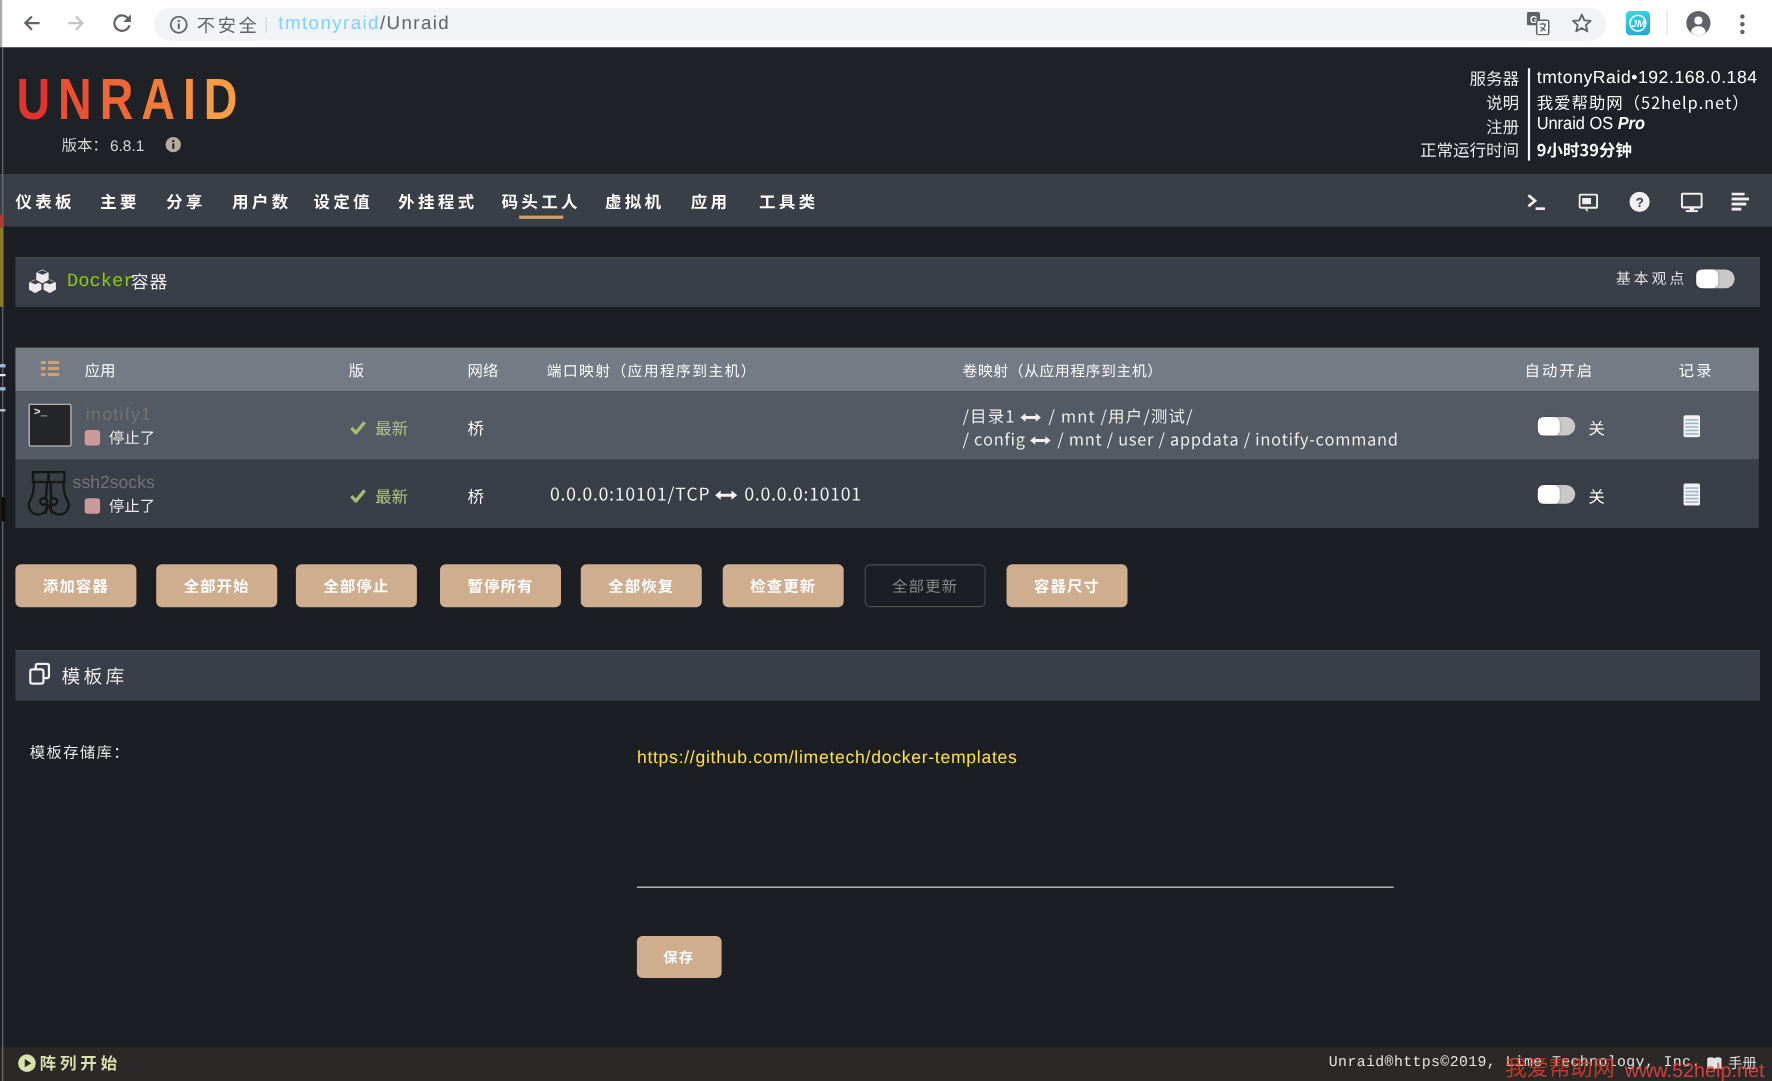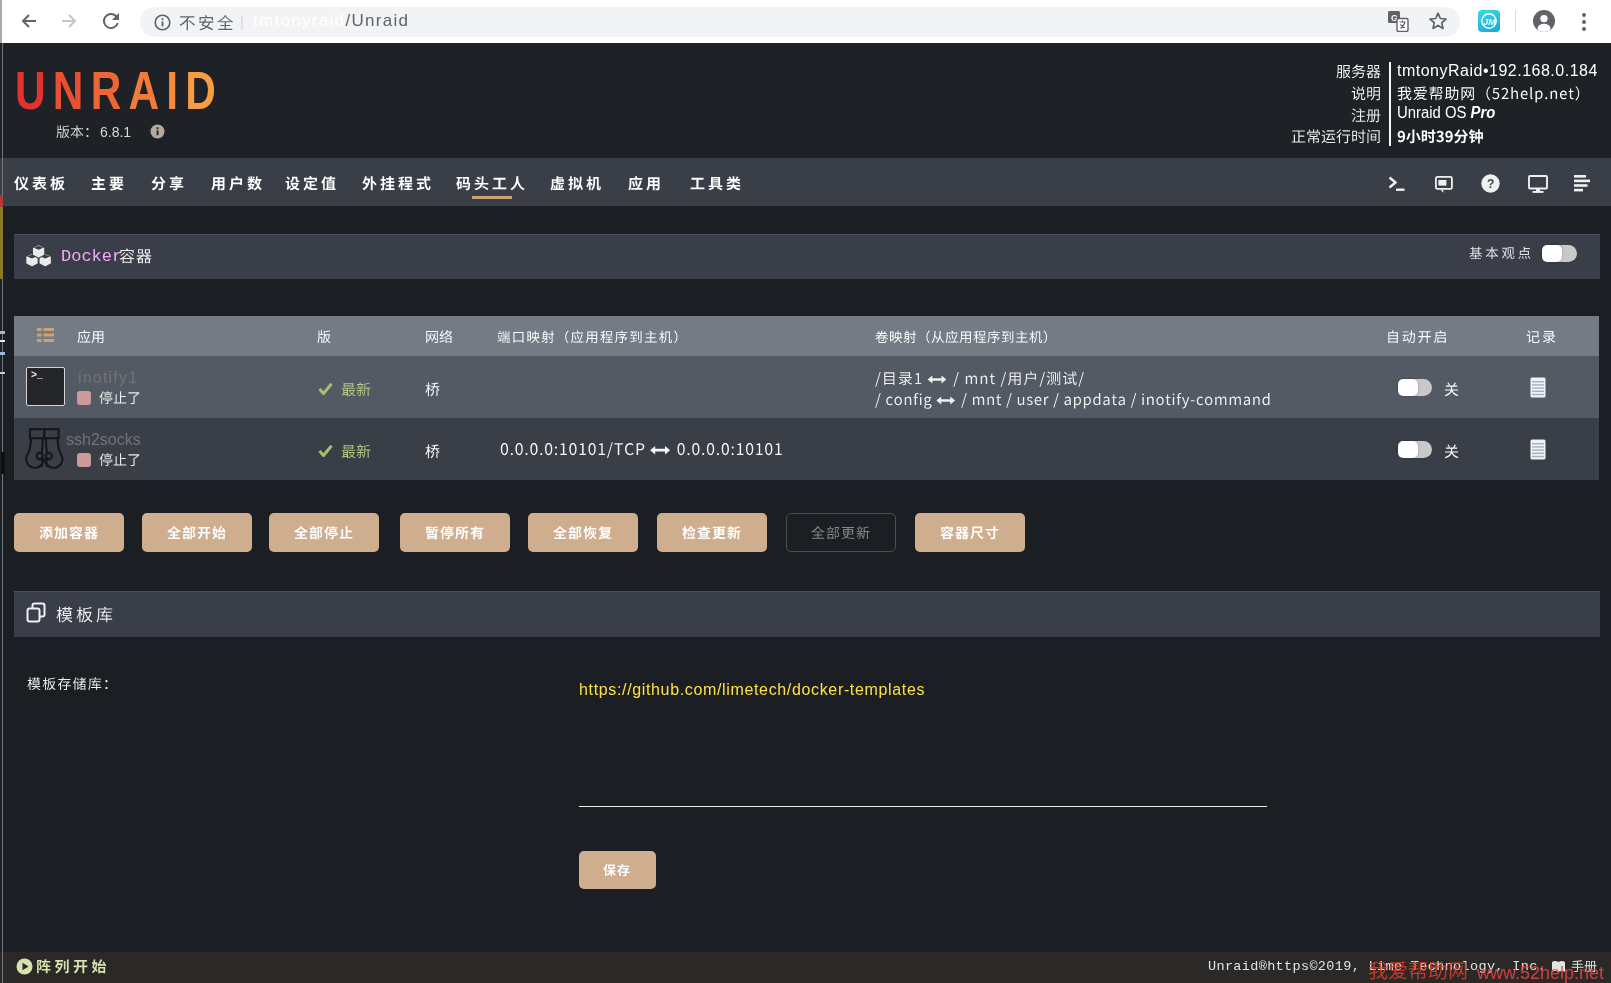--- a/index.html
+++ b/index.html
@@ -15,21 +15,21 @@
 <div style="position:absolute;left:140px;top:7px;width:1320px;height:30px;background:#f1f3f4;border-radius:15px"></div>
 <svg style="position:absolute;left:154px;top:14px" width="17" height="17">
     <circle cx="8.5" cy="8.5" r="7.3" stroke="#5f6368" stroke-width="1.6" fill="none"></circle>
     <rect x="7.6" y="7.4" width="1.8" height="5" fill="#5f6368"></rect>
     <rect x="7.6" y="4.2" width="1.8" height="1.9" fill="#5f6368"></rect>
   </svg>
 <svg style="position:absolute;left:179px;top:8.5px;overflow:visible" width="57" height="25">
     <path transform="translate(0,20)" d="M9.2 -7.9C11.2 -6.6 13.7 -4.6 14.8 -3.3L15.8 -4.3C14.6 -5.6 12.1 -7.4 10.1 -8.7ZM1.1 -12.7V-11.4H8.5C6.8 -8.6 4.0 -5.8 0.7 -4.2C1.0 -3.9 1.4 -3.4 1.6 -3.1C3.9 -4.3 5.9 -6.0 7.6 -7.9V1.3H8.9V-9.6C9.3 -10.2 9.7 -10.8 10.1 -11.4H15.4V-12.7Z M25.8 -13.6C26.1 -13.1 26.4 -12.5 26.6 -12.0H20.5V-8.6H21.8V-10.8H32.7V-8.6H34.0V-12.0H28.1C27.8 -12.5 27.4 -13.3 27.1 -13.9ZM29.8 -6.2C29.3 -4.9 28.6 -3.8 27.6 -2.9C26.5 -3.4 25.3 -3.8 24.1 -4.2C24.5 -4.8 25.0 -5.5 25.4 -6.2ZM23.9 -6.2C23.3 -5.3 22.7 -4.4 22.2 -3.7C23.6 -3.2 25.1 -2.7 26.5 -2.1C24.9 -1.0 22.9 -0.3 20.4 0.1C20.6 0.4 21.0 1.0 21.1 1.3C23.8 0.7 26.1 -0.2 27.8 -1.5C29.9 -0.6 31.8 0.4 33.1 1.2L34.1 0.1C32.8 -0.7 30.9 -1.6 28.9 -2.4C29.9 -3.4 30.7 -4.7 31.2 -6.2H34.4V-7.4H26.1C26.5 -8.2 27.0 -9.1 27.3 -9.8L25.9 -10.1C25.6 -9.3 25.1 -8.3 24.6 -7.4H20.1V-6.2Z M46.1 -14.0C44.5 -11.4 41.4 -9.0 38.4 -7.6C38.7 -7.4 39.1 -6.9 39.3 -6.6C39.9 -6.9 40.6 -7.3 41.3 -7.7V-6.7H45.6V-4.1H41.3V-3.0H45.6V-0.3H39.3V0.9H53.3V-0.3H46.9V-3.0H51.3V-4.1H46.9V-6.7H51.3V-7.8C52.0 -7.3 52.6 -6.9 53.3 -6.6C53.4 -6.9 53.8 -7.3 54.1 -7.6C51.4 -9.0 49.0 -10.7 46.9 -13.1L47.2 -13.5ZM41.3 -7.8C43.2 -9.0 44.9 -10.5 46.2 -12.2C47.8 -10.4 49.5 -9.0 51.3 -7.8Z" fill="#5f6368"></path>
   </svg>
 <div style="position:absolute;left:240px;top:13px;font:400 15px 'Liberation Sans',sans-serif;color:#d5d8db;white-space:nowrap;">|</div>
-<div style="position:absolute;left:253px;top:11px;font:400 17px 'Liberation Sans',sans-serif;color:#fff;white-space:nowrap;letter-spacing:1.3px"><span style="color:#ffffff">tmtonyraid</span><span style="color:#5f6368">/Unraid</span></div>
+<div style="position:absolute;left:253px;top:11px;font:400 17px 'Liberation Sans',sans-serif;color:#fff;white-space:nowrap;letter-spacing:1.3px"><span style="color:#7dd3fc">tmtonyraid</span><span style="color:#5f6368">/Unraid</span></div>
 <svg style="position:absolute;left:1388px;top:11px" width="21" height="21">
     <rect x="0" y="0" width="12" height="12" rx="1.5" fill="#5f6368"></rect>
     <text x="3" y="9.5" font-family="Liberation Sans" font-size="9" font-weight="bold" fill="#fff">G</text>
     <rect x="9" y="7.5" width="11" height="13" rx="1.5" fill="#fff" stroke="#5f6368" stroke-width="1.4"></rect>
     <path d="M11.5 11h6M14.5 9.5v1.5M12.5 13.5c1.5 1.5 3 2.5 4.5 3M17 11.5c-.8 2.5-2.5 4.5-4.5 6" stroke="#5f6368" stroke-width="1.2" fill="none"></path>
   </svg>
 <svg style="position:absolute;left:1427px;top:10px" width="22" height="22">
     <path d="M11 3.2l2.3 5.3 5.7.5-4.3 3.8 1.3 5.6-5-3-5 3 1.3-5.6L3 9l5.7-.5z" fill="none" stroke="#5f6368" stroke-width="1.7" stroke-linejoin="round"></path>
   </svg>
 <div style="position:absolute;left:1478px;top:10px;width:22px;height:22px;border-radius:4px;background:linear-gradient(160deg,#3fd9e2,#19a6d6)"></div>
@@ -145,21 +145,21 @@
   </svg>
 <div style="position:absolute;left:14px;top:234px;width:1586px;height:44px;background:#3a3e48;border-top:1px solid #4a4e58"></div>
 <svg style="position:absolute;left:25px;top:244px" width="28" height="24">
     <path d="M7 9.2 L13.2 12.5 L13.2 19.7 L7 23.0 L0.7999999999999998 19.7 L0.7999999999999998 12.5 Z" fill="#ebebeb" stroke="#3a3e48" stroke-width="1.1"></path>
     <path d="M7 10.5 L11.7 12.5 L7 14.499999999999998 L2.3 12.5 Z" fill="#3a3e48"></path>
     <path d="M20.2 9.2 L26.4 12.5 L26.4 19.7 L20.2 23.0 L14.0 19.7 L14.0 12.5 Z" fill="#ebebeb" stroke="#3a3e48" stroke-width="1.1"></path>
     <path d="M20.2 10.5 L24.9 12.5 L20.2 14.499999999999998 L15.5 12.5 Z" fill="#3a3e48"></path>
     <path d="M13.6 0.4 L19.8 3.6999999999999997 L19.8 10.9 L13.6 14.2 L7.3999999999999995 10.9 L7.3999999999999995 3.6999999999999997 Z" fill="#ebebeb" stroke="#3a3e48" stroke-width="1.1"></path>
     <path d="M13.6 1.7000000000000002 L18.3 3.6999999999999997 L13.6 5.7 L8.899999999999999 3.6999999999999997 Z" fill="#3a3e48"></path>
   </svg>
-<div style="position:absolute;left:61px;top:247px;font:400 17px 'Liberation Mono',monospace;color:#f0abfc;white-space:nowrap;">Docker</div>
+<div style="position:absolute;left:61px;top:247px;font:400 17px 'Liberation Mono',monospace;color:#84cc16;white-space:nowrap;">Docker</div>
 <svg style="position:absolute;left:119px;top:243px;overflow:visible" width="34" height="24">
     <path transform="translate(0,19)" d="M5.3 -10.1C4.4 -8.9 2.9 -7.8 1.4 -7.1C1.7 -6.9 2.1 -6.4 2.3 -6.2C3.7 -7.0 5.4 -8.3 6.4 -9.7ZM9.4 -9.4C10.9 -8.5 12.7 -7.1 13.5 -6.2L14.4 -7.0C13.5 -7.9 11.6 -9.2 10.2 -10.1ZM7.9 -8.7C6.4 -6.3 3.6 -4.3 0.6 -3.2C0.9 -3.0 1.2 -2.6 1.4 -2.3C2.1 -2.6 2.8 -2.9 3.5 -3.3V1.3H4.7V0.8H11.3V1.2H12.5V-3.5C13.2 -3.1 13.9 -2.8 14.6 -2.5C14.7 -2.8 15.1 -3.2 15.4 -3.5C12.8 -4.5 10.5 -5.8 8.7 -7.8L9.0 -8.2ZM4.7 -0.3V-3.0H11.3V-0.3ZM4.8 -4.1C6.0 -4.9 7.1 -5.9 8.0 -7.0C9.1 -5.8 10.3 -4.9 11.5 -4.1ZM6.9 -13.3C7.2 -12.9 7.4 -12.4 7.6 -12.0H1.3V-9.1H2.5V-10.9H13.5V-9.1H14.7V-12.0H9.0C8.8 -12.5 8.5 -13.1 8.2 -13.6Z M20.1 -11.7H22.9V-9.4H20.1ZM27.0 -11.7H29.8V-9.4H27.0ZM26.8 -7.7C27.5 -7.5 28.3 -7.1 28.8 -6.7H24.2C24.6 -7.2 24.9 -7.8 25.2 -8.3L24.0 -8.5V-12.7H19.0V-8.4H23.9C23.6 -7.8 23.3 -7.3 22.8 -6.7H17.8V-5.6H21.8C20.7 -4.7 19.3 -3.8 17.5 -3.2C17.7 -2.9 18.0 -2.5 18.2 -2.3L19.0 -2.6V1.3H20.2V0.8H22.8V1.2H24.0V-3.7H20.9C21.9 -4.3 22.7 -4.9 23.3 -5.6H26.3C27.0 -4.9 27.9 -4.2 28.8 -3.7H25.9V1.3H27.0V0.8H29.8V1.2H31.0V-2.6L31.8 -2.4C31.9 -2.7 32.3 -3.1 32.6 -3.3C30.8 -3.7 29.0 -4.6 27.8 -5.6H32.2V-6.7H29.4L29.8 -7.2C29.3 -7.6 28.3 -8.1 27.4 -8.4ZM25.8 -12.7V-8.4H31.0V-12.7ZM20.2 -0.2V-2.6H22.8V-0.2ZM27.0 -0.2V-2.6H29.8V-0.2Z" fill="#f0f0f0"></path>
   </svg>
 <svg style="position:absolute;left:1469px;top:242px;overflow:visible" width="65" height="20">
     <path transform="translate(0,16)" d="M9.2 -11.3V-10.0H4.3V-11.3H3.3V-10.0H1.2V-9.2H3.3V-4.8H0.6V-4.0H3.6C2.8 -3.0 1.6 -2.2 0.5 -1.7C0.7 -1.5 1.0 -1.2 1.1 -0.9C2.5 -1.6 3.8 -2.7 4.7 -4.0H8.9C9.8 -2.8 11.1 -1.7 12.4 -1.1C12.5 -1.4 12.8 -1.7 13.1 -1.9C11.9 -2.3 10.8 -3.1 10.0 -4.0H12.9V-4.8H10.3V-9.2H12.3V-10.0H10.3V-11.3ZM4.3 -9.2H9.2V-8.3H4.3ZM6.2 -3.6V-2.4H3.4V-1.6H6.2V-0.1H1.7V0.7H11.9V-0.1H7.2V-1.6H10.1V-2.4H7.2V-3.6ZM4.3 -7.5H9.2V-6.6H4.3ZM4.3 -5.8H9.2V-4.8H4.3Z M22.4 -11.3V-8.5H17.1V-7.5H21.2C20.2 -5.2 18.5 -3.0 16.7 -1.9C16.9 -1.7 17.3 -1.3 17.4 -1.1C19.4 -2.4 21.1 -4.8 22.2 -7.5H22.4V-2.5H19.3V-1.4H22.4V1.1H23.5V-1.4H26.6V-2.5H23.5V-7.5H23.7C24.7 -4.8 26.4 -2.4 28.4 -1.1C28.6 -1.4 29.0 -1.8 29.2 -2.0C27.4 -3.1 25.6 -5.2 24.7 -7.5H28.8V-8.5H23.5V-11.3Z M38.6 -10.7V-3.5H39.6V-9.8H43.6V-3.5H44.6V-10.7ZM41.0 -8.6V-6.0C41.0 -4.0 40.6 -1.4 37.2 0.3C37.4 0.5 37.7 0.9 37.8 1.1C40.1 -0.1 41.2 -1.8 41.6 -3.4V-0.3C41.6 0.6 42.0 0.8 42.9 0.8H44.0C45.2 0.8 45.3 0.3 45.5 -1.8C45.2 -1.9 44.9 -2.1 44.6 -2.2C44.6 -0.3 44.5 0.1 44.1 0.1H43.1C42.7 0.1 42.6 -0.1 42.6 -0.4V-3.7H41.7C41.9 -4.5 42.0 -5.3 42.0 -6.0V-8.6ZM33.2 -7.5C33.9 -6.5 34.7 -5.3 35.4 -4.1C34.7 -2.4 33.8 -1.1 32.9 -0.2C33.1 -0.1 33.5 0.3 33.6 0.5C34.5 -0.4 35.4 -1.5 36.0 -3.0C36.5 -2.2 36.8 -1.5 37.0 -0.9L37.9 -1.5C37.6 -2.2 37.1 -3.2 36.5 -4.1C37.2 -5.8 37.7 -7.9 37.9 -10.1L37.3 -10.3L37.1 -10.3H33.1V-9.3H36.8C36.6 -7.9 36.3 -6.5 35.9 -5.3C35.3 -6.2 34.6 -7.2 33.9 -8.1Z M51.8 -6.3H58.9V-3.9H51.8ZM53.2 -1.7C53.4 -0.9 53.5 0.3 53.5 1.0L54.5 0.8C54.5 0.2 54.4 -0.9 54.1 -1.8ZM56.0 -1.7C56.4 -0.9 56.8 0.3 56.9 0.9L57.9 0.7C57.8 0.0 57.3 -1.1 56.9 -1.9ZM58.7 -1.8C59.4 -1.0 60.2 0.2 60.5 1.0L61.4 0.6C61.1 -0.2 60.3 -1.3 59.6 -2.2ZM51.0 -2.1C50.6 -1.1 49.9 0.0 49.2 0.6L50.1 1.1C50.8 0.4 51.5 -0.8 51.9 -1.8ZM50.8 -7.2V-2.9H59.9V-7.2H55.8V-9.0H60.9V-9.9H55.8V-11.3H54.7V-7.2Z" fill="#e8e8e8"></path>
   </svg>
 <div style="position:absolute;left:1542px;top:245px;width:35px;height:17px;border-radius:9px;background:#c9c9c9"></div>
 <div style="position:absolute;left:1542px;top:245px;width:20px;height:17px;border-radius:5px;background:#fff;box-shadow:0 0 2px rgba(0,0,0,.4)"></div>
 <div style="position:absolute;left:14px;top:316px;width:1585px;height:40px;background:#747b85"></div>
 <div style="position:absolute;left:14px;top:356px;width:1585px;height:62px;background:#545a63"></div>

